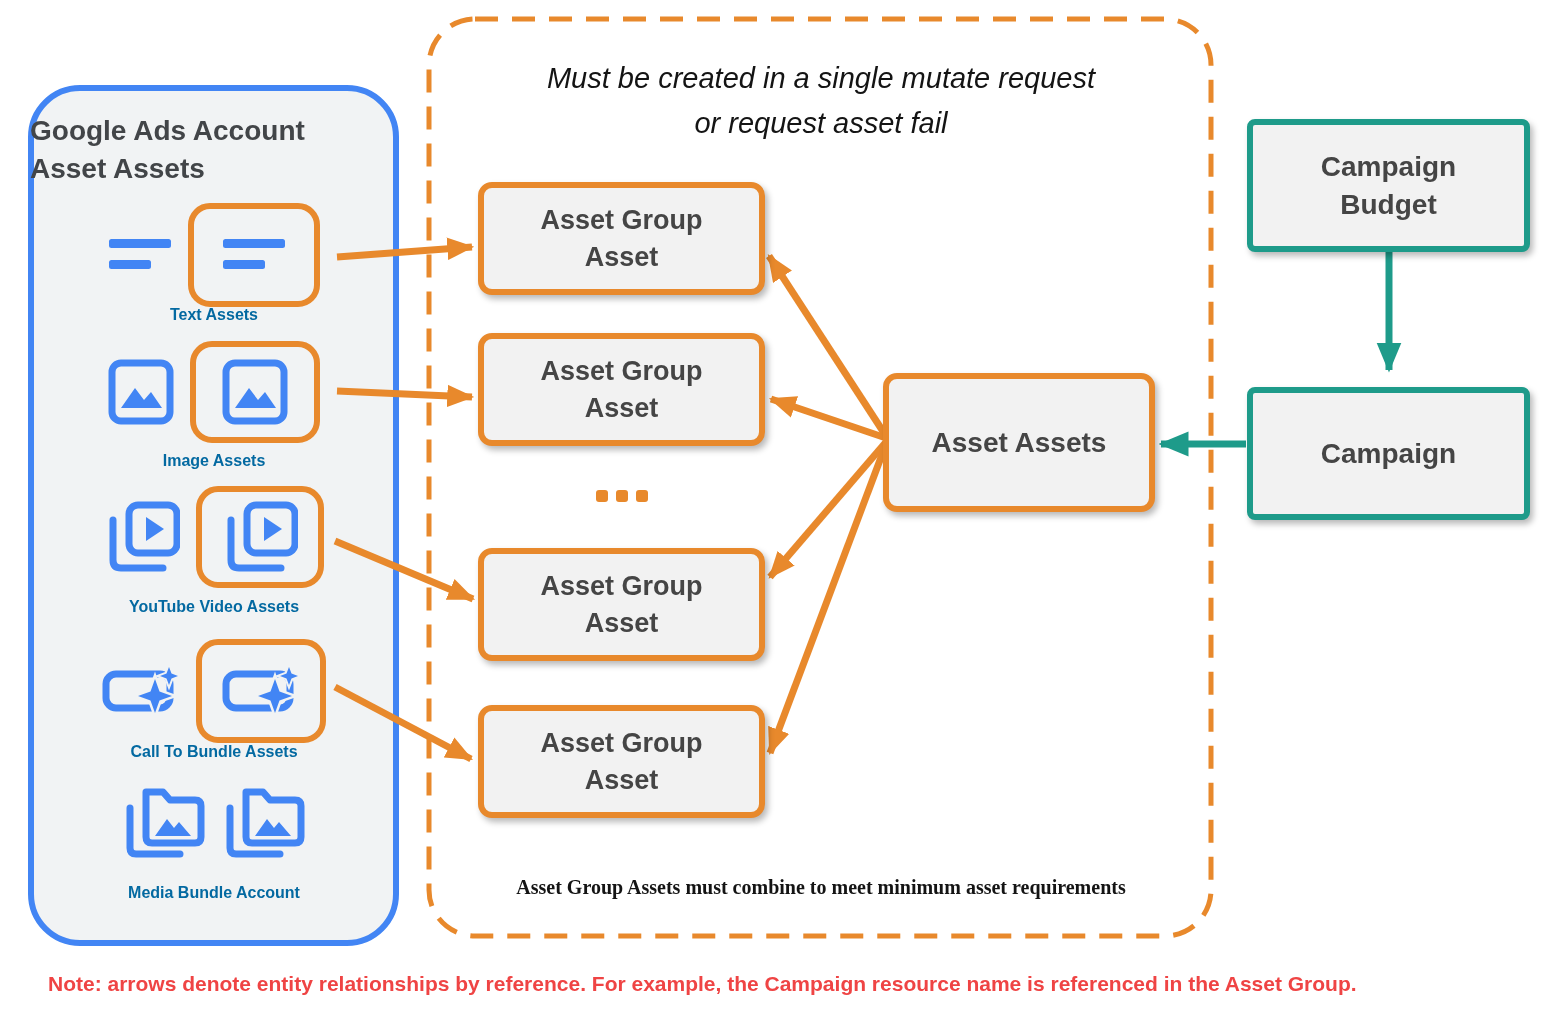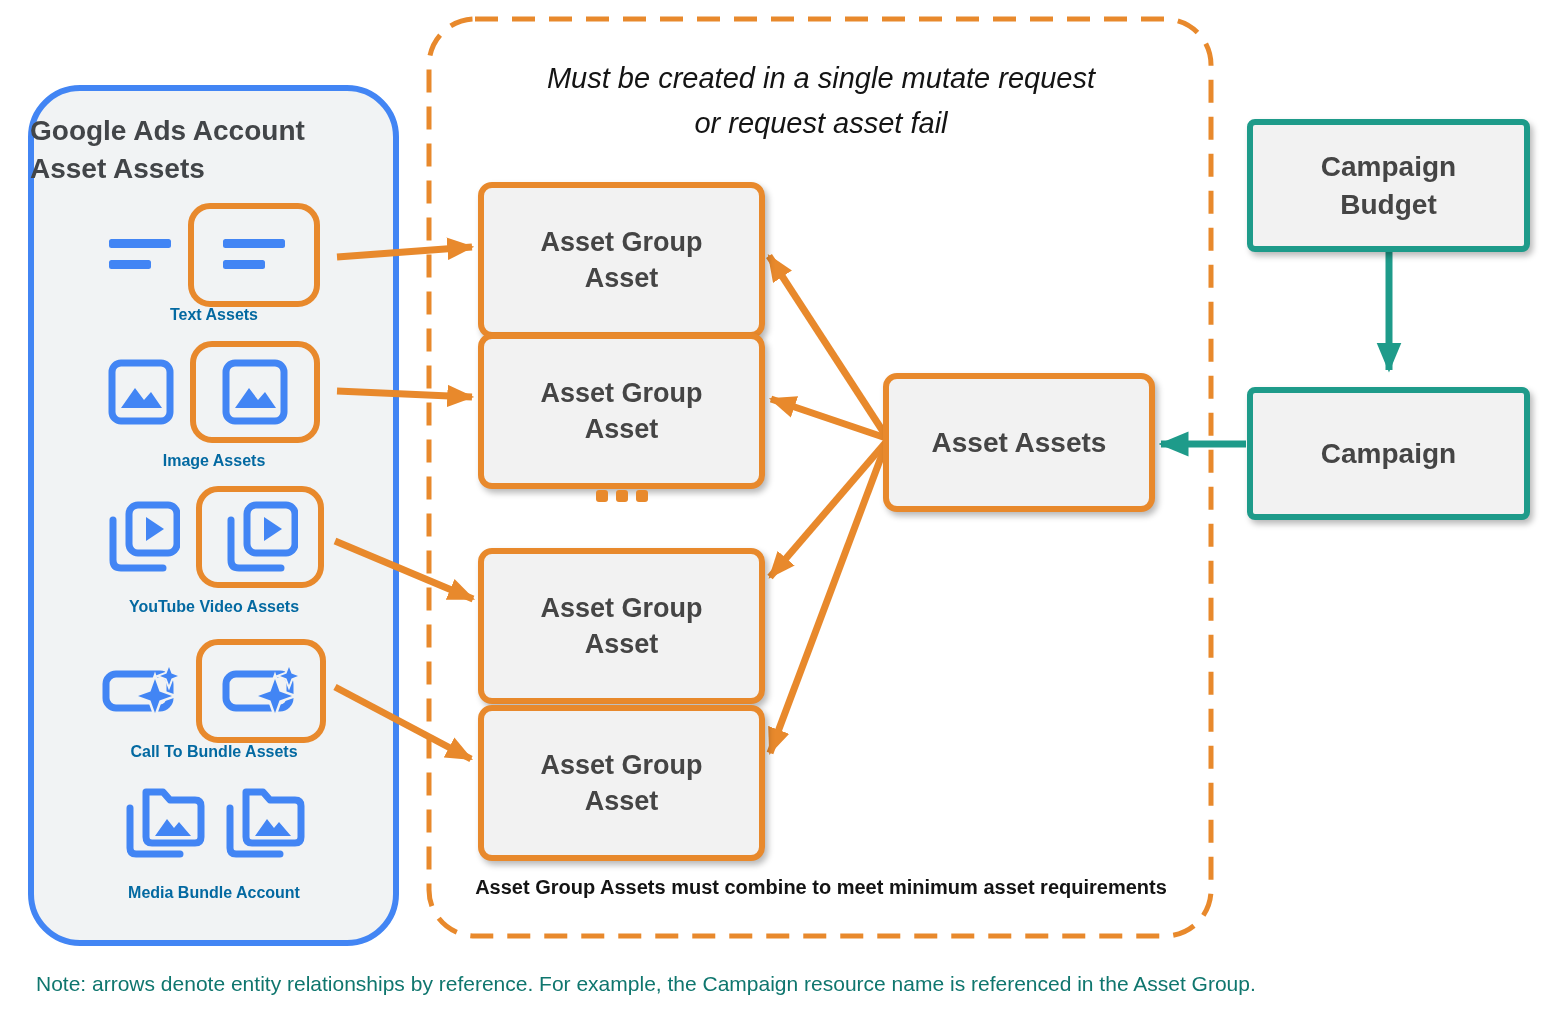--- a/index.html
+++ b/index.html
@@ -56,40 +56,40 @@
   .mutate-title{
     position:absolute;left:432px;top:56px;width:778px;
     text-align:center;
     font-size:29px;font-weight:normal;font-style:italic;color:#141414;
     line-height:1.55;
   }
   .mutate-title span{display:block;}
   .mutate-caption{
     position:absolute;left:432px;top:876px;width:778px;
     text-align:center;
-    font-size:20px;font-weight:bold;color:#141414;
+    font-size:20px;font-weight:bold;color:#141414;font-family:Liberation Serif, serif;
   }
   .dots{
     position:absolute;left:478px;top:490px;width:287px;
     display:flex;justify-content:center;gap:8px;
   }
   .dots i{display:block;width:12px;height:12px;background:#E8892C;border-radius:3px;}
 
   
   .ebox{
     position:absolute;
     background:#F2F2F2;
     display:flex;align-items:center;justify-content:center;
     text-align:center;
     font-weight:bold;color:#454545;
     box-shadow:3px 4px 6px rgba(0,0,0,0.28);
     box-sizing:border-box;
   }
   .aga{
-    left:478px;width:287px;height:156px;
+    left:478px;width:287px;height:113px;
     border:6px solid #E8892C;border-radius:14px;
     font-size:27px;line-height:1.35;
     padding:0 46px;
   }
   .aga-1{top:182px}
   .aga-2{top:333px}
   .aga-3{top:548px}
   .aga-4{top:705px}
   .asset-group{
     left:883px;top:373px;width:272px;height:139px;
@@ -99,22 +99,22 @@
   .teal-box{
     left:1247px;width:283px;height:133px;
     border:6px solid #1E9B8A;border-radius:8px;
     font-size:28px;line-height:1.35;margin-top:12px;
   }
   .campaign-budget{top:107px;padding:0 58px;}
   .campaign{top:375px;}
 
   
   .note{
-    position:absolute;left:36px;top:972px;width:1500px;
-    font-size:21px;font-weight:normal;color:#0f766e;
+    position:absolute;left:48px;top:972px;width:1500px;
+    font-size:21px;font-weight:bold;color:#ef4444;
   }
 
   .overlay{position:absolute;left:0;top:0;pointer-events:none;}
 </style>
 </head>
 <body>
 
 <div class="canvas">
 
   <div class="library-panel"></div>

